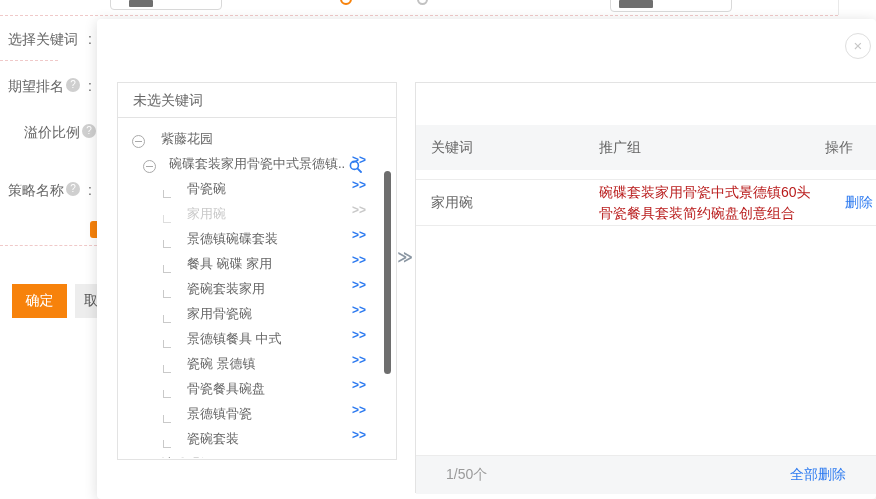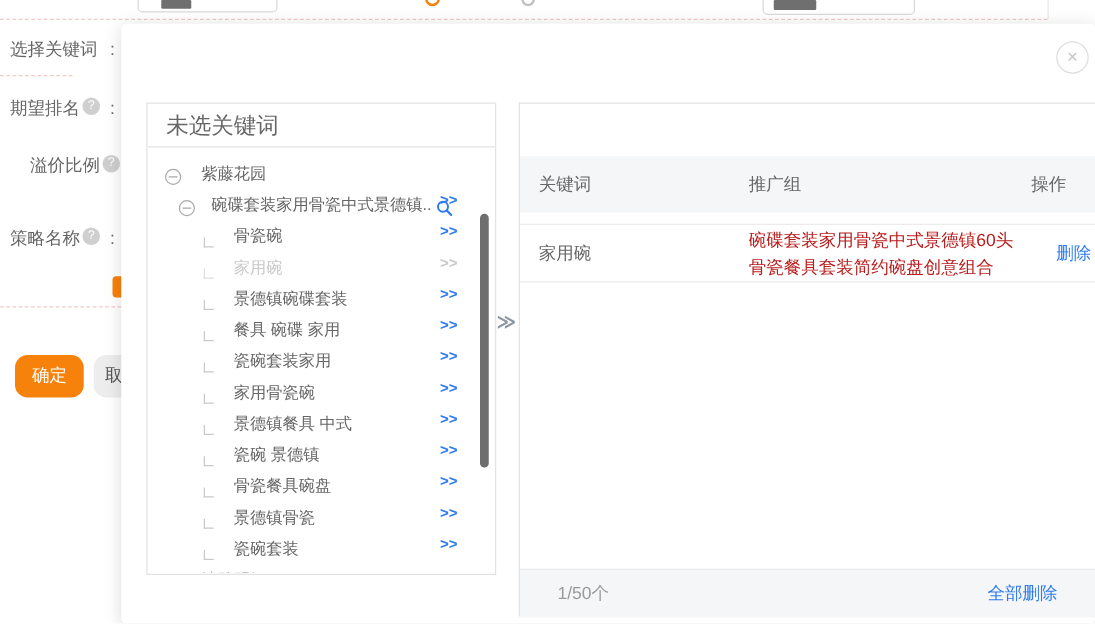--- a/index.html
+++ b/index.html
@@ -24,35 +24,35 @@
   .dash-2 { left:0; top:60px; width:58px; }
   .dash-3 { left:0; top:245px; width:97px; }
 
   .form-row { position:absolute; left:0; width:97px; height:15px; }
   .form-row .lbl { position:absolute; left:8px; top:0; font-size:14px; color:#666; white-space:nowrap; }
   .form-row .colon { position:absolute; left:88px; top:0; font-size:14px; color:#666; }
   .help { position:absolute; left:66px; top:0; width:14px; height:14px; border-radius:50%;
           background:#cfcfcf; color:#fff; font-size:10px; line-height:14px; text-align:center; }
   .row-1 { top:31px; } .row-2 { top:78px; } .row-3 { top:124px;margin-left:16px; } .row-4 { top:182px; }
 
-  .btn { position:absolute; top:284px; height:34px; border:none; border-radius:10px;
+  .btn { position:absolute; top:284px; height:34px; border:none; border-radius:0;
          font-size:14px; font-family:inherit; cursor:pointer; }
   .btn-confirm { left:12px; width:55px; background:#f7820b; color:#fff; text-align:center; }
   .btn-cancel { left:75px; width:52px; background:#ededed; color:#555; text-align:left; padding-left:9px; }
   .orange-fragment { position:absolute; left:90px; top:221px; width:14px; height:17px;
                      background:#f7820b; border-radius:3px; }
 
   
   .modal { position:absolute; left:97px; top:19px; width:779px; height:480px; z-index:10;
            background:#fff; border-radius:4px; box-shadow:0 2px 14px rgba(0,0,0,.14); }
   .close-btn { position:absolute; left:748px; top:14px; width:26px; height:26px; border:1px solid #dedede;
                border-radius:50%; color:#c6c6c6; font-size:15px; line-height:24px; text-align:center; cursor:pointer; }
 
   .panel { position:absolute; top:63px; border:1px solid #e3e3e3; background:#fff; }
-  .panel-title { height:35px; line-height:35px; padding-left:15px; font-size:18px; color:#666;
+  .panel-title { height:35px; line-height:35px; padding-left:15px; font-size:14px; color:#666;
                  border-bottom:1px solid #e3e3e3; }
 
   
   .panel-left { left:20px; width:280px; height:378px; }
   .tree { position:relative; height:340px; overflow:hidden; padding-top:5px; font-size:13px; }
   .tnode { position:relative; height:25px; display:flex; align-items:flex-end; color:#666; }
   .tnode.lvl1 { padding-left:14px; }
   .tnode.lvl2 { padding-left:25px; }
   .tnode.lvl3 { padding-left:45px; }
   .minus-icon { flex:0 0 auto; width:13px; height:13px; border:1px solid #a9a9a9; border-radius:50%;

